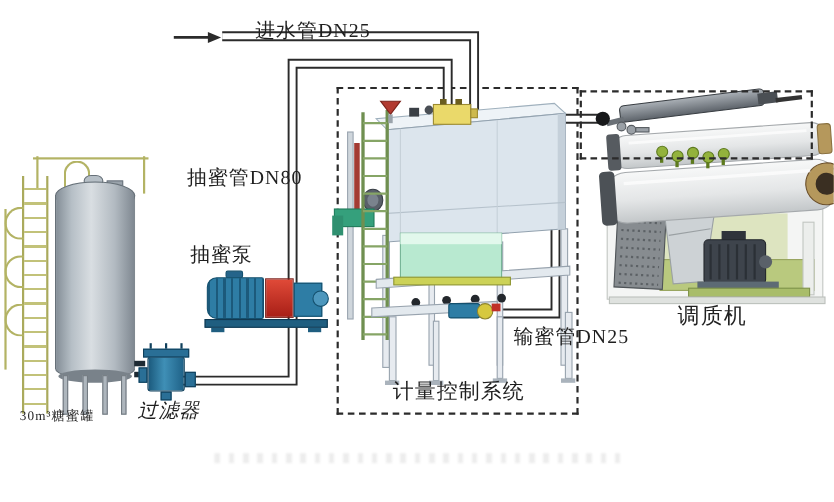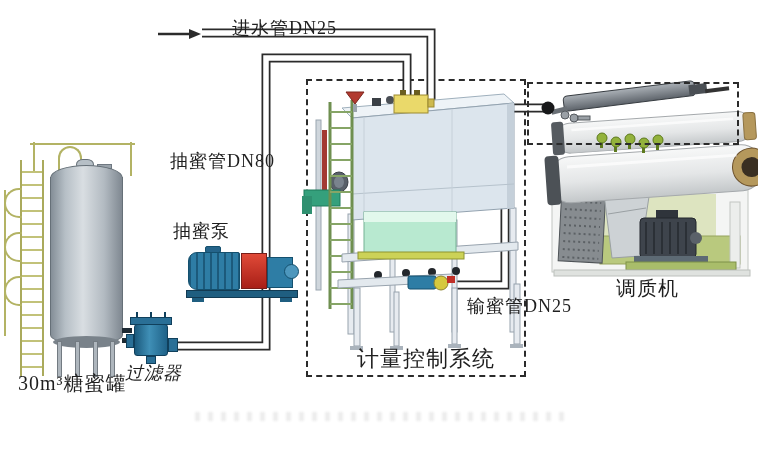--- a/index.html
+++ b/index.html
@@ -257,18 +257,18 @@
     <rect x="40" y="30" width="12" height="4" fill="#9aa0a6" stroke="#555a5f"></rect>
   </svg>
 
   <div class="dash" style="left:527px;top:82px;width:212px;height:63px;z-index:4;"></div>
 
   <div class="smudge"></div>
 
   <div class="lbl" style="left:232px;top:6px;margin-top:12px;">进水管DN25</div>
   <div class="lbl" style="left:170px;top:103px;margin-top:48px;">抽蜜管DN80</div>
   <div class="lbl" style="left:173px;top:221px;">抽蜜泵</div>
-  <div class="lbl" style="left:18px;top:371px;font-size:20px;">30m³糖蜜罐</div>
+  <div class="lbl" style="left:18px;top:371px;font-size:12px;">30m³糖蜜罐</div>
   <div class="lbl" style="left:125px;top:363px;font-style:italic;">过滤器</div>
-  <div class="lbl" style="left:357px;top:346px;font-size:22px;text-align:center;">计量控制系统</div>
+  <div class="lbl" style="left:357px;top:346px;font-size:19px;text-align:center;">计量控制系统</div>
   <div class="lbl" style="left:467px;top:296px;">输蜜管DN25</div>
   <div class="lbl" style="left:616px;top:276px;font-size:20px;">调质机</div>
 </div>
 
 </body></html>

